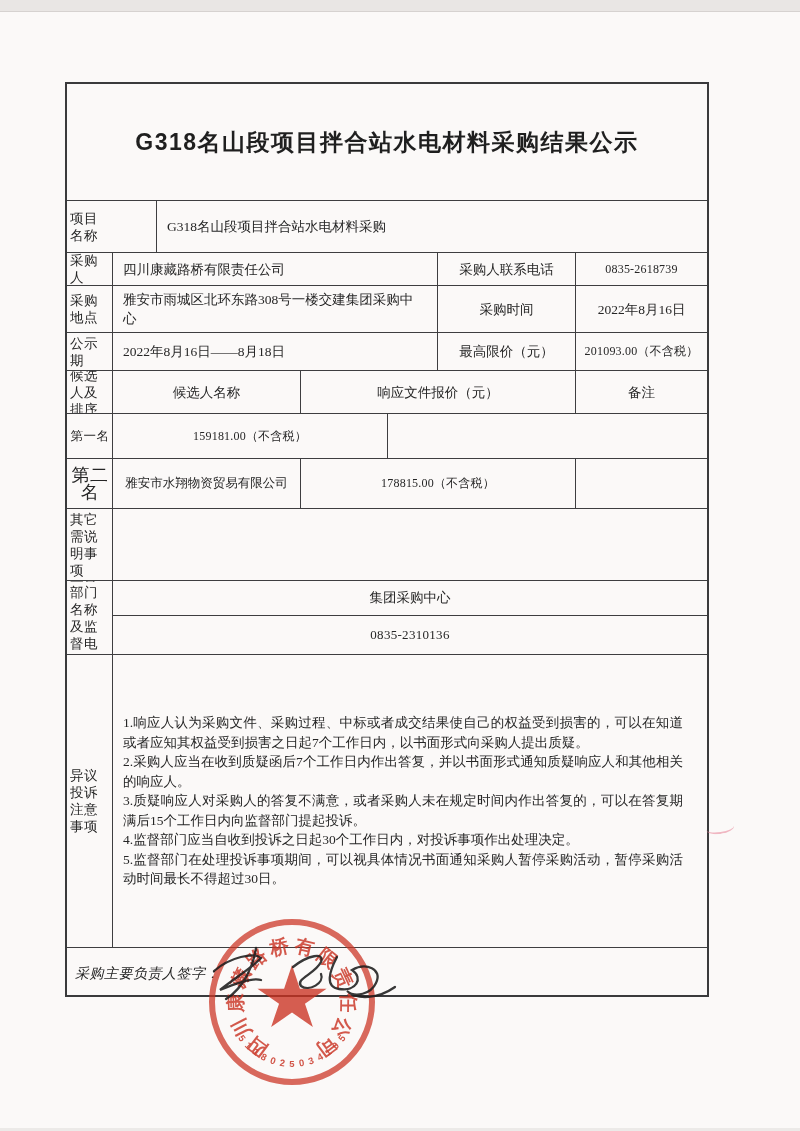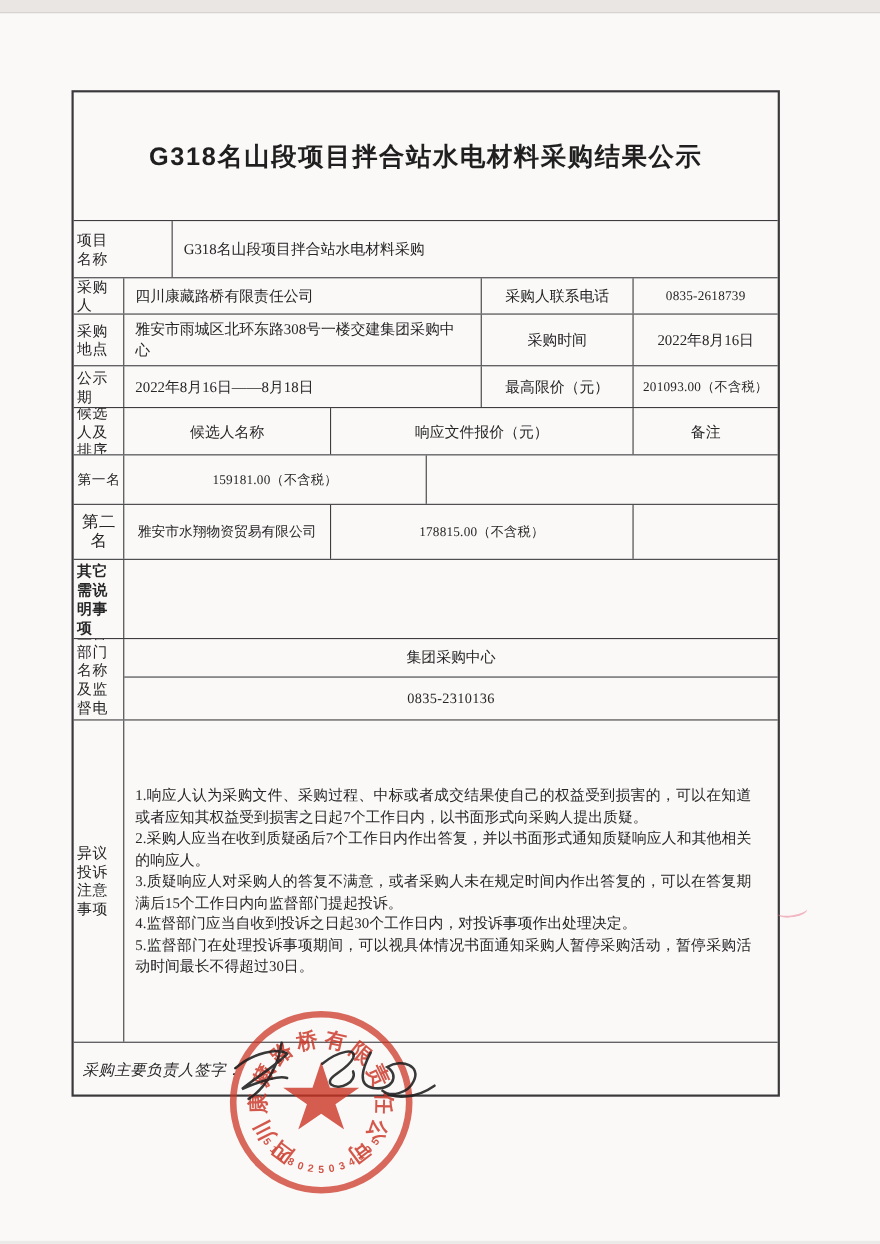--- a/index.html
+++ b/index.html
@@ -36,21 +36,21 @@
     font-weight:700; font-size:23px; letter-spacing:1.5px; color:#1f1f1f;
     display:flex; align-items:center; justify-content:center; }
 
   .r-project { height:52px;gap:44px; }
   .r-purchaser { height:33px; }
   .r-location { height:47px; }
   .r-period { height:38px; }
   .r-cand-head { height:43px; }
   .r-cand1 { height:45px; }
   .r-cand2 { height:50px; }
-  .r-other { height:72px;font-weight:bold; }
+  .r-other { height:72px; }
   .r-supervisor { height:74px; }
   .r-objection { height:293px; }
   .r-sign { height:52px;font-style:italic; }
 
   .w-val-wide { flex:1 1 auto; }
   .w-325 { flex:0 0 325px; }
   .w-138 { flex:0 0 138px; }
   .w-135r { flex:1 1 auto; }
   .w-188 { flex:0 0 188px; }
   .w-275 { flex:0 0 275px;font-family:Liberation Serif, serif; }
@@ -137,21 +137,21 @@
     <div class="cell w-275 center">响应文件报价（元）</div>
     <div class="cell w-135r center">备注</div>
   </div>
 
   <div class="row r-cand1">
     <div class="cell first label-cell center" style="font-size:12.5px;">第一名</div>
     <div class="cell w-275 center num">159181.00（不含税）</div>
     <div class="cell w-135r center"></div>
   </div>
   <div class="row r-cand2">
-    <div class="cell first label-cell center" style="font-size:15px;">第二名</div>
+    <div class="cell first label-cell center" style="font-size:18px;">第二名</div>
     <div class="cell w-188 center" style="font-size:12.5px;">雅安市水翔物资贸易有限公司</div>
     <div class="cell w-275 center num">178815.00（不含税）</div>
     <div class="cell w-135r center"></div>
   </div>
 
   <div class="row r-other">
     <div class="cell first label-cell">其它需说明事项</div>
     <div class="cell w-val-wide left-pad"></div>
   </div>
 

